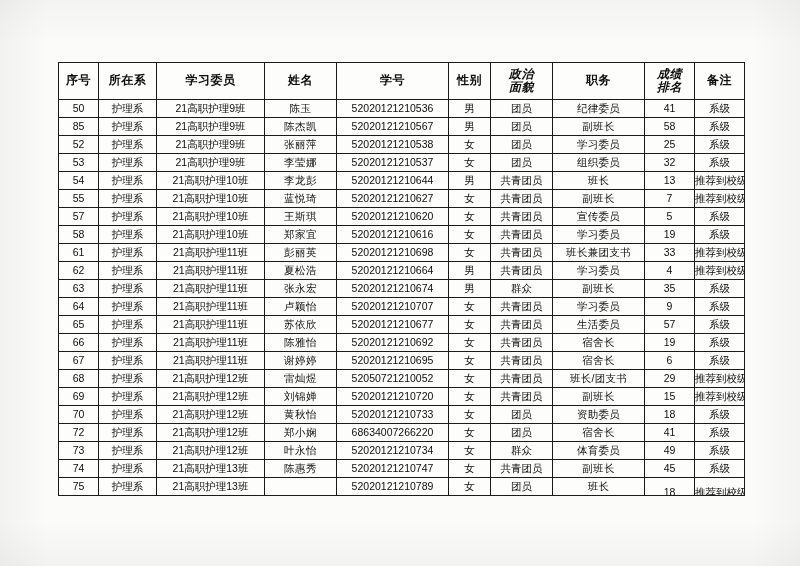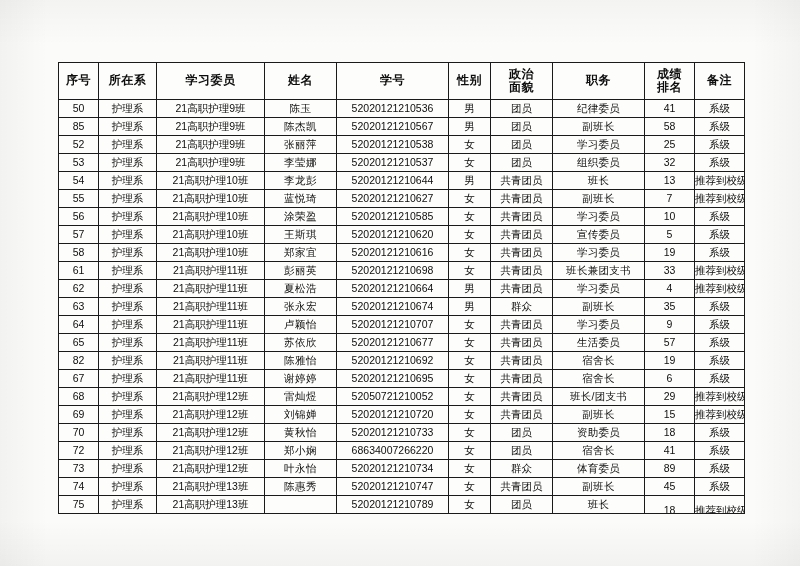--- a/index.html
+++ b/index.html
@@ -77,20 +77,21 @@
   }
   td.cell-name {
     letter-spacing: 0.5px;
   }
   td.cell-position {
     letter-spacing: 0.3px;
   }
   .hdr-two-line {
     display: block;
     line-height: 1.1;
+    font-style: italic;
   }
   .remark-shift {
     display: inline-block;
     transform: translateY(6px);
   }
   .rank-shift {
     display: inline-block;
     transform: translateY(6px);
   }
 </style>
@@ -201,32 +202,20 @@
             <td class="cell-class">21高职护理10班</td>
             <td class="cell-name">蓝悦琦</td>
             <td class="cell-id">52020121210627</td>
             <td class="cell-gender">女</td>
             <td class="cell-political">共青团员</td>
             <td class="cell-position">副班长</td>
             <td class="cell-rank">7</td>
             <td class="cell-remark">推荐到校级</td>
           </tr>
           <tr>
-            <td class="cell-seq">56</td>
-            <td class="cell-dept">护理系</td>
-            <td class="cell-class">21高职护理10班</td>
-            <td class="cell-name">涂荣盈</td>
-            <td class="cell-id">52020121210585</td>
-            <td class="cell-gender">女</td>
-            <td class="cell-political">共青团员</td>
-            <td class="cell-position">学习委员</td>
-            <td class="cell-rank">10</td>
-            <td class="cell-remark">系级</td>
-          </tr>
-          <tr>
             <td class="cell-seq">57</td>
             <td class="cell-dept">护理系</td>
             <td class="cell-class">21高职护理10班</td>
             <td class="cell-name">王斯琪</td>
             <td class="cell-id">52020121210620</td>
             <td class="cell-gender">女</td>
             <td class="cell-political">共青团员</td>
             <td class="cell-position">宣传委员</td>
             <td class="cell-rank">5</td>
             <td class="cell-remark">系级</td>
@@ -297,21 +286,21 @@
             <td class="cell-class">21高职护理11班</td>
             <td class="cell-name">苏依欣</td>
             <td class="cell-id">52020121210677</td>
             <td class="cell-gender">女</td>
             <td class="cell-political">共青团员</td>
             <td class="cell-position">生活委员</td>
             <td class="cell-rank">57</td>
             <td class="cell-remark">系级</td>
           </tr>
           <tr>
-            <td class="cell-seq">82</td>
+            <td class="cell-seq">66</td>
             <td class="cell-dept">护理系</td>
             <td class="cell-class">21高职护理11班</td>
             <td class="cell-name">陈雅怡</td>
             <td class="cell-id">52020121210692</td>
             <td class="cell-gender">女</td>
             <td class="cell-political">共青团员</td>
             <td class="cell-position">宿舍长</td>
             <td class="cell-rank">19</td>
             <td class="cell-remark">系级</td>
           </tr>
@@ -377,21 +366,21 @@
           </tr>
           <tr>
             <td class="cell-seq">73</td>
             <td class="cell-dept">护理系</td>
             <td class="cell-class">21高职护理12班</td>
             <td class="cell-name">叶永怡</td>
             <td class="cell-id">52020121210734</td>
             <td class="cell-gender">女</td>
             <td class="cell-political">群众</td>
             <td class="cell-position">体育委员</td>
-            <td class="cell-rank">89</td>
+            <td class="cell-rank">49</td>
             <td class="cell-remark">系级</td>
           </tr>
           <tr>
             <td class="cell-seq">74</td>
             <td class="cell-dept">护理系</td>
             <td class="cell-class">21高职护理13班</td>
             <td class="cell-name">陈惠秀</td>
             <td class="cell-id">52020121210747</td>
             <td class="cell-gender">女</td>
             <td class="cell-political">共青团员</td>

